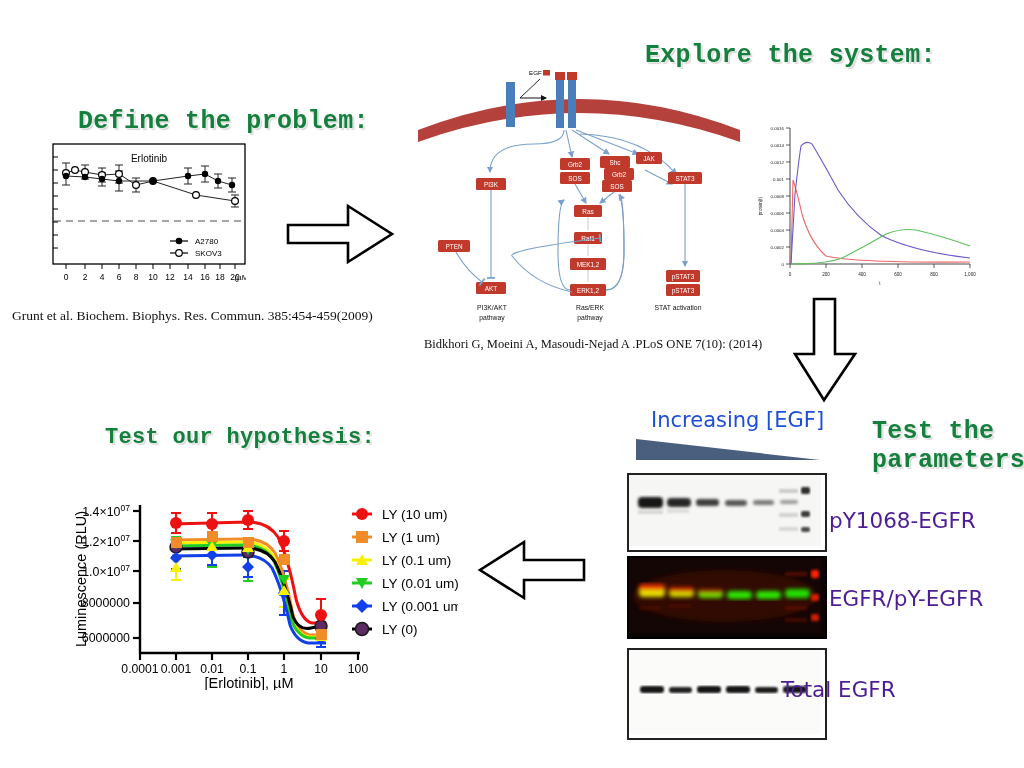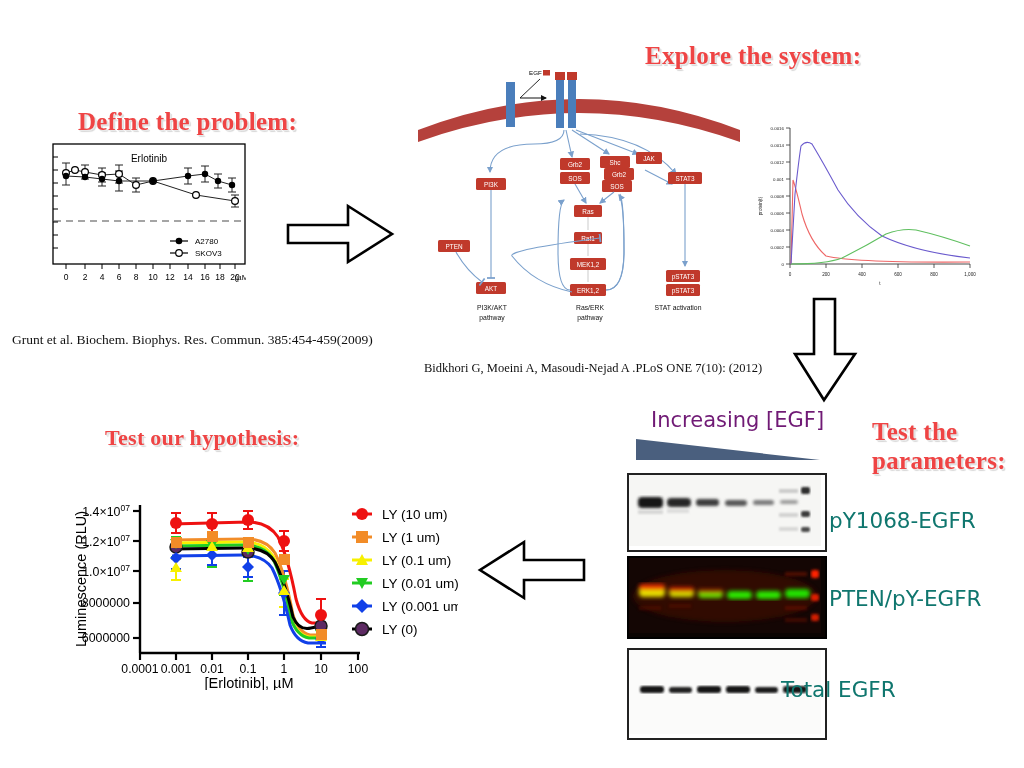--- a/index.html
+++ b/index.html
@@ -7,35 +7,35 @@
     width:1024px;height:768px;
     background:#ffffff;
     font-family:"Liberation Sans",sans-serif;
     overflow:hidden;position:relative;
   }
   .slide{position:absolute;inset:0;}
 
   
   .heading{
     position:absolute;
-    font-family:Liberation Serif, serif;
-    font-weight:bold;color:#ef4444;
+    font-family:Liberation Mono, monospace;
+    font-weight:bold;color:#15803d;
     letter-spacing:.3px;
     text-shadow:1px 1px 0 #e9e9e9, 2px 2px 1px #d8d8d8;
     white-space:pre-line;line-height:1.15;
   }
   #h-define{left:34px;top:108px;font-size:25px;margin-left:44px;}
   #h-explore{left:645px;top:42px;font-size:25px;}
   #h-hypothesis{left:105px;top:425px;font-size:22px;}
   #h-params{left:872px;top:418px;font-size:25px;text-align:left;}
 
   .caption{
     position:absolute;
     font-family:"Liberation Serif","DejaVu Serif",serif;
-    font-size:13.5px;color:#111;margin-top:24px;
+    font-size:13.5px;color:#111;
   }
   #cap-grunt{left:12px;top:308px;}
   #cap-bidkhori{left:424px;top:337px;font-size:12.5px;}
 
   
   .arrow{position:absolute;}
   .arrow svg{display:block;overflow:visible;}
 
   
   #panel-define{position:absolute;left:52px;top:143px;width:169px;height:150px;}
@@ -46,47 +46,47 @@
   #panel-pathway svg{display:block;}
 
   
   #panel-sim{position:absolute;left:746px;top:118px;width:232px;height:170px;
       background:#fff;}
   #panel-sim svg{display:block;}
 
   
   #panel-dose{position:absolute;left:68px;top:475px;width:390px;height:215px;}
   #panel-dose svg{display:block;}
-  #egf-label{position:absolute;left:651px;top:408px;font-size:21px;color:#701a75;
+  #egf-label{position:absolute;left:651px;top:408px;font-size:21px;color:#1d4ed8;
       font-family:"DejaVu Sans","Liberation Sans",sans-serif;}
   .tri{position:absolute;left:634px;top:437px;}
   .blot{position:absolute;background:#fff;border:2px solid #222;overflow:hidden;}
   #blot-py{left:627px;top:473px;width:196px;height:75px;}
   #blot-dual{left:627px;top:556px;width:196px;height:79px;border-color:#000;background:#0b0402;}
   #blot-total{left:627px;top:648px;width:196px;height:88px;}
   .blot svg{display:block;}
-  .blot-label{position:absolute;font-size:21.5px;color:#0f766e;
+  .blot-label{position:absolute;font-size:21.5px;color:#4c1d95;
       font-family:"DejaVu Sans","Liberation Sans",sans-serif;white-space:nowrap;}
   #lab-py{left:829px;top:508px;}
   #lab-dual{left:829px;top:586px;}
   #lab-total{left:781px;top:677px;}
 </style>
 </head>
 <body>
 
 <div class="slide">
 
   <div class="heading" id="h-define">Define the problem:</div>
   <div class="heading" id="h-explore">Explore the system:</div>
   <div class="heading" id="h-hypothesis">Test our hypothesis:</div>
   <div class="heading" id="h-params">Test the
 parameters:</div>
 
   <div class="caption" id="cap-grunt">Grunt et al. Biochem. Biophys. Res. Commun. 385:454-459(2009)</div>
-  <div class="caption" id="cap-bidkhori">Bidkhori G, Moeini A, Masoudi-Nejad A .PLoS ONE 7(10): (2012)</div>
+  <div class="caption" id="cap-bidkhori">Bidkhori G, Moeini A, Masoudi-Nejad A .PLoS ONE 7(10): (2014)</div>
 
   <div id="panel-define">
     <svg width="194" height="150" viewBox="0 0 194 150">
       <rect x="1" y="1" width="192" height="120" fill="#fff" stroke="#000" stroke-width="1.3"></rect>
       <text x="97" y="19" font-family="Liberation Sans, sans-serif" font-size="10" text-anchor="middle" fill="#000">Erlotinib</text>
 
       <line x1="2" y1="78" x2="192" y2="78" stroke="#888" stroke-width="1.4" stroke-dasharray="7,5"></line>
 
       <g stroke="#000" stroke-width="1">
         <line x1="1" y1="14" x2="6" y2="14"></line>
@@ -704,21 +704,21 @@
       </g>
       <g filter="url(#gl2)" opacity="0.5">
         <rect x="156" y="14" width="22" height="4" fill="#8c1200"></rect>
         <rect x="156" y="48" width="22" height="4" fill="#7a1000"></rect>
         <rect x="156" y="60" width="22" height="4" fill="#6e0e00"></rect>
         <rect x="40" y="46" width="22" height="4" fill="#5e0c00"></rect>
         <rect x="10" y="48" width="22" height="4" fill="#5e0c00"></rect>
       </g>
     </svg>
   </div>
-  <div class="blot-label" id="lab-dual">PTEN/pY-EGFR</div>
+  <div class="blot-label" id="lab-dual">EGFR/pY-EGFR</div>
 
   <div class="blot" id="blot-total">
     <svg width="192" height="84" viewBox="0 0 192 84">
       <defs>
           <filter id="bl3">
             <feGaussianBlur stdDeviation="1.3"></feGaussianBlur>
           </filter>
         </defs>
       <rect width="192" height="84" fill="#fbfbfa"></rect>
       <g filter="url(#bl3)">

